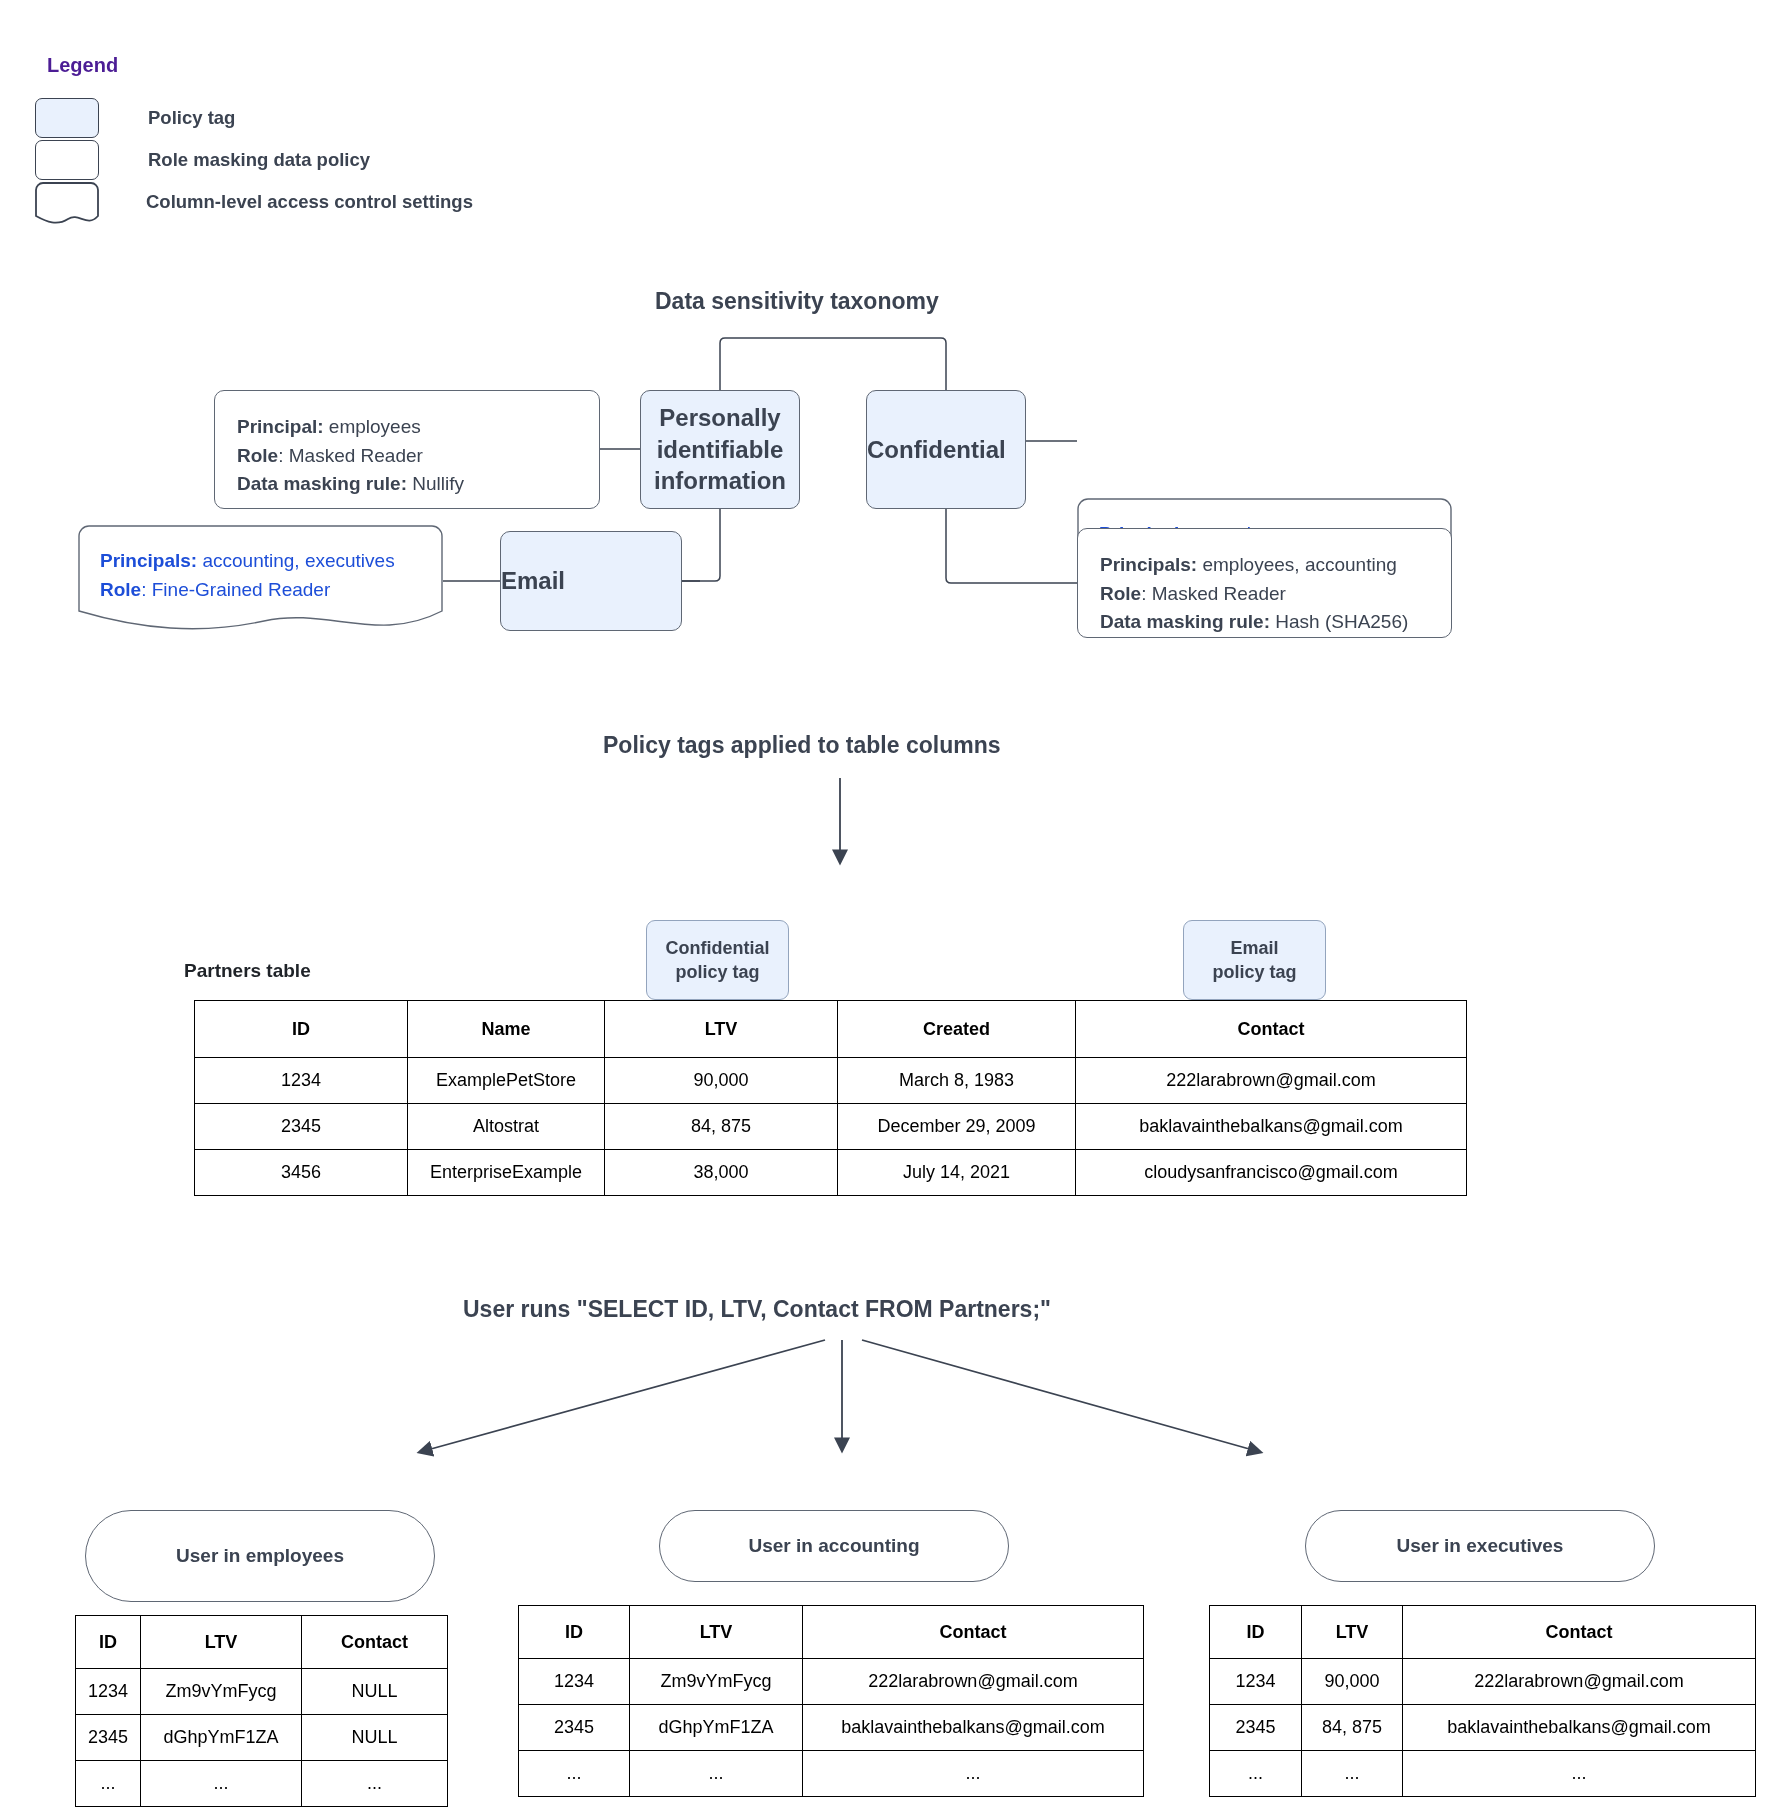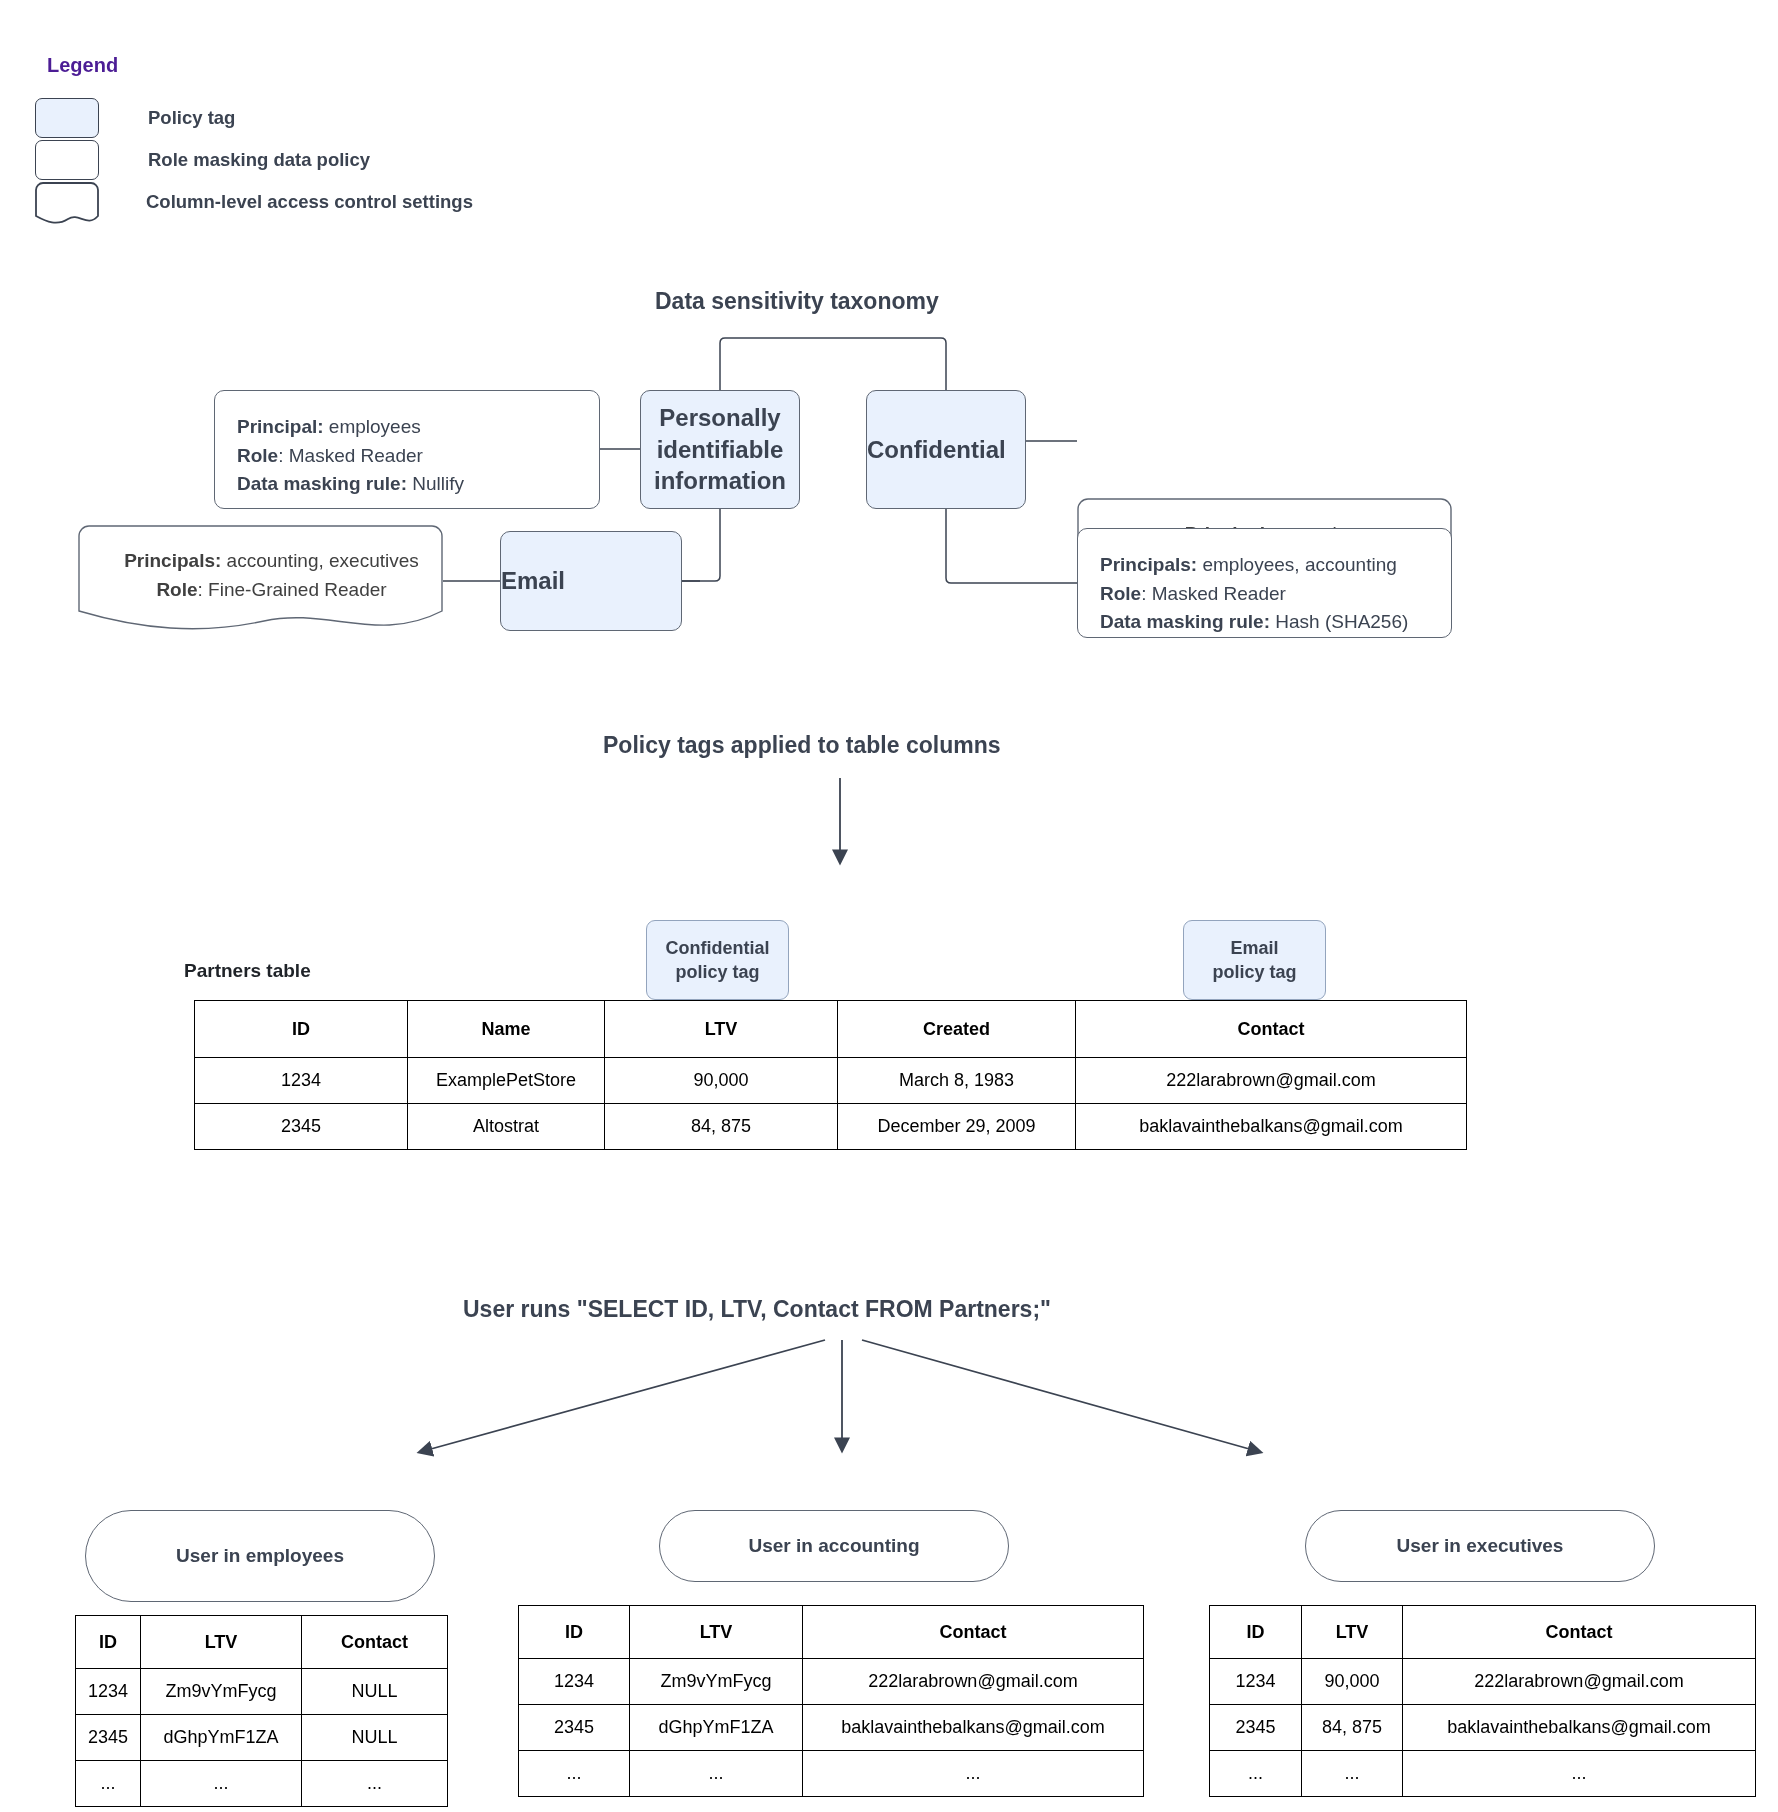--- a/index.html
+++ b/index.html
@@ -38,21 +38,21 @@
   .policybox{
     background:#ffffff;border:1.4px solid #5f6774;border-radius:10px;
     font-size:19px;color:#3b4351;line-height:1.5;
   }
   .policybox .inner{padding:22px 0 0 22px;}
   .policybox b{font-weight:bold;color:#3b4351;}
 
   
   .wavybox{position:relative;}
   .wavybox .wsvg{position:absolute;left:0;top:0;width:100%;height:100%;overflow:visible;}
-  .wavybox .wtext{position:relative;padding:22px 0 0 22px;font-size:19px;line-height:1.5;color:#404040;text-align:center;}
+  .wavybox .wtext{position:relative;padding:22px 0 0 22px;font-size:19px;line-height:1.5;color:#1d4ed8;}
 
   #box-pii{left:640px;top:390px;width:160px;height:119px;}
   #box-conf{left:866px;top:390px;width:160px;height:119px;}
   #box-email{left:500px;top:531px;width:182px;height:100px;}
 
   #box-pii-policy{left:214px;top:390px;width:386px;height:119px;}
   #box-email-policy{left:78px;top:525px;width:365px;height:110px;}
   #box-conf-policy-top{left:1077px;top:388px;width:375px;height:105px;}
   #box-conf-policy-bot{left:1077px;top:528px;width:375px;height:110px;}
 
@@ -269,20 +269,27 @@
       <td>March 8, 1983</td>
       <td>222larabrown@gmail.com</td>
     </tr>
     <tr>
       <td>2345</td>
       <td>Altostrat</td>
       <td>84, 875</td>
       <td>December 29, 2009</td>
       <td>baklavainthebalkans@gmail.com</td>
     </tr>
+    <tr>
+      <td>3456</td>
+      <td>EnterpriseExample</td>
+      <td>38,000</td>
+      <td>July 14, 2021</td>
+      <td>cloudysanfrancisco@gmail.com</td>
+    </tr>
   </tbody>
 </table>
 
 <div class="abs section-title" id="query-title">User runs "SELECT ID, LTV, Contact FROM Partners;"</div>
 
 <svg class="abs" id="arrows-fanout">
   <defs>
     <marker id="ah2" markerWidth="9" markerHeight="9" refX="7" refY="4.5" orient="auto">
       <path d="M0,0 L9,4.5 L0,9 Z" fill="#3b4351"></path>
     </marker>

